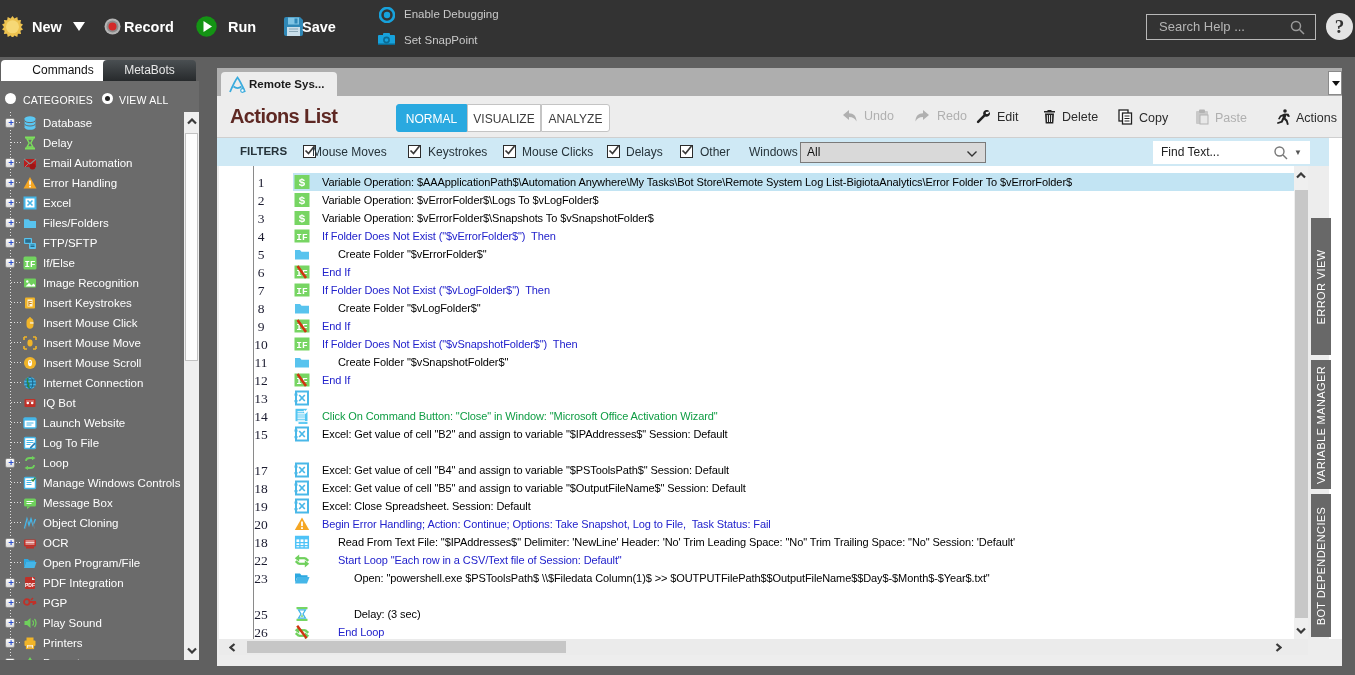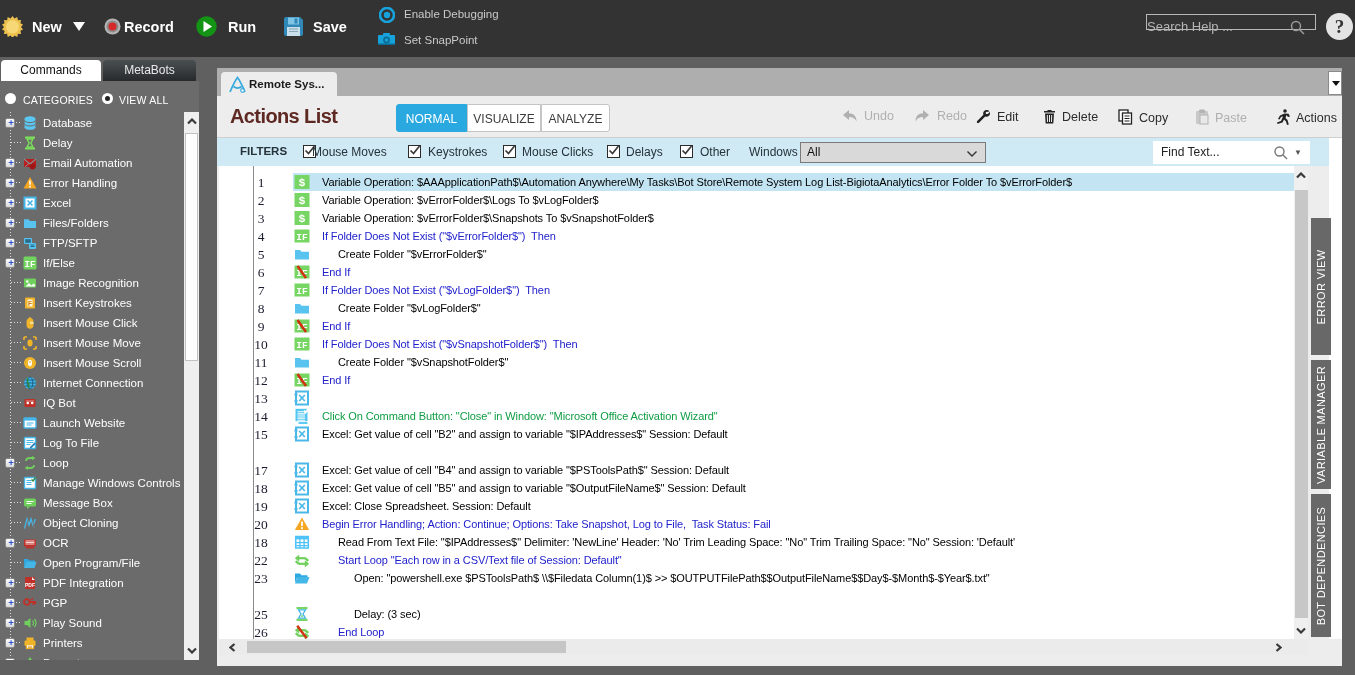--- a/index.html
+++ b/index.html
@@ -1,26 +1,26 @@
 <!DOCTYPE html>
 <html><head><meta charset="utf-8">
 <style>
 *{margin:0;padding:0;box-sizing:border-box}
 html,body{width:1355px;height:675px;overflow:hidden;font-family:"Liberation Sans",sans-serif;background:#606060}
 .abs{position:absolute}
 
 #topbar{position:absolute;left:0;top:0;width:1355px;height:57px;background:#333333}
 #topbar .btxt{position:absolute;color:#fff;font-size:14.5px;font-weight:bold;top:19px}
 #topbar .stxt{position:absolute;color:#c9c9c9;font-size:11.5px}
-#searchbox{position:absolute;left:1146px;top:14px;width:170px;height:16px;border:1px solid #b8b8b8;color:#b5b5b5;font-size:13px;line-height:24px;padding-left:0}
+#searchbox{position:absolute;left:1146px;top:14px;width:170px;height:26px;border:1px solid #b8b8b8;color:#b5b5b5;font-size:13px;line-height:24px;padding-left:12px}
 #helpc{position:absolute;left:1326px;top:13px;width:27px;height:27px;border-radius:50%;background:#e4e4e4;color:#333;font-family:"Liberation Serif",serif;font-size:19px;font-weight:bold;text-align:center;line-height:27px}
 
 #stabs{position:absolute;left:0;top:60px;width:200px;height:21px}
 .stab{position:absolute;height:21px;font-size:12px;text-align:center;line-height:21px;border-radius:4px 4px 0 0}
-#stab1{left:1px;width:100px;background:#fff;color:#111}
+#stab1{left:1px;width:124px;background:#fff;color:#111}
 #stab2{left:103px;width:93px;background:linear-gradient(#4a4f52,#272a2c);color:#e8e8e8}
 #sidepanel{position:absolute;left:0;top:81px;width:199px;height:579px;background:#6b6b6b;overflow:hidden}
 .radio{position:absolute;width:11px;height:11px;border-radius:50%;background:#fff;top:12px}
 .radlab{position:absolute;top:12.5px;color:#fff;font-size:10.5px;letter-spacing:0.2px}
 .vdots{position:absolute;left:10px;top:31px;width:1px;height:548px;background-image:linear-gradient(#e0e0e0 1px,transparent 1px);background-size:1px 3px}
 .hdots{position:absolute;height:1px;background-image:linear-gradient(90deg,#e0e0e0 1px,transparent 1px);background-size:3px 1px}
 .pbox{position:absolute;left:5px;width:10px;height:10px;background:linear-gradient(#fdfdfd,#d8d8d8);border:1px solid #8a8a8a;border-radius:2px}
 .pbox span{position:absolute;left:0;top:0;width:10px;height:10px;text-align:center;color:#2a4fd0;font-size:9.5px;font-weight:bold;line-height:9px;font-family:"Liberation Mono",monospace}
 .titem{position:absolute;left:23px;height:20px;width:176px}
 .ticon{position:absolute;left:0;top:3px}
@@ -90,21 +90,21 @@
       <path d="M7.5 5 L16 10.5 L7.5 16 Z" fill="#fff"></path>
     </svg>
   <span class="btxt" style="left:228px">Run</span>
   <svg class="abs" style="left:283px;top:16px" width="21" height="21">
       <path d="M1 3 Q1 1 3 1 L17 1 L20 4 L20 18 Q20 20 18 20 L3 20 Q1 20 1 18 Z" fill="#2f88b7"></path>
       <rect x="5" y="1.5" width="11" height="7" fill="#7fc4e4"></rect>
       <rect x="11.5" y="2.5" width="3" height="5" fill="#2f88b7"></rect>
       <rect x="4" y="11" width="13" height="9" fill="#c9dfeb"></rect>
       <path d="M6 13 h9 M6 15.5 h9" stroke="#8aa8b8" stroke-width="1"></path>
     </svg>
-  <span class="btxt" style="left:313px">Save</span>
+  <span class="btxt" style="left:302px">Save</span>
   <svg class="abs" style="left:379px;top:7px" width="16" height="16">
       <circle cx="8" cy="8" r="7" fill="none" stroke="#17a2dc" stroke-width="2.6"></circle>
       <circle cx="8" cy="8" r="3.2" fill="#17a2dc"></circle>
     </svg>
   <span class="stxt" style="left:404px;top:8px">Enable Debugging</span>
   <svg class="abs" style="left:378px;top:33px" width="17" height="13">
       <rect x="0" y="2" width="17" height="10" rx="1" fill="#17a2dc"></rect>
       <rect x="5" y="0" width="7" height="4" rx="1" fill="#17a2dc"></rect>
       <circle cx="8.5" cy="7" r="3.4" fill="#0b6a92"></circle>
       <circle cx="8.5" cy="7" r="1.8" fill="#17a2dc"></circle>

